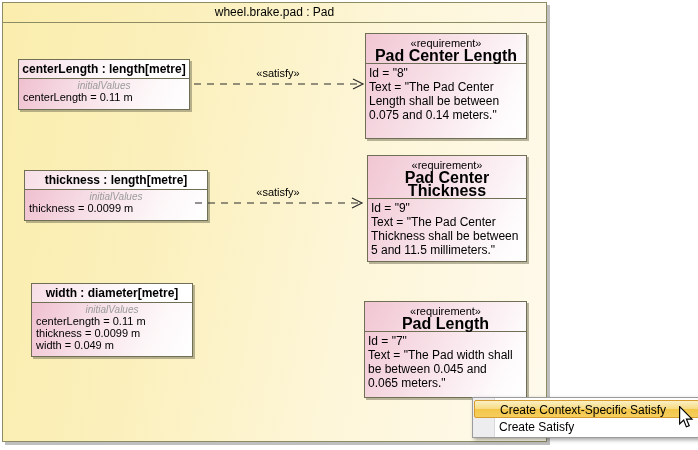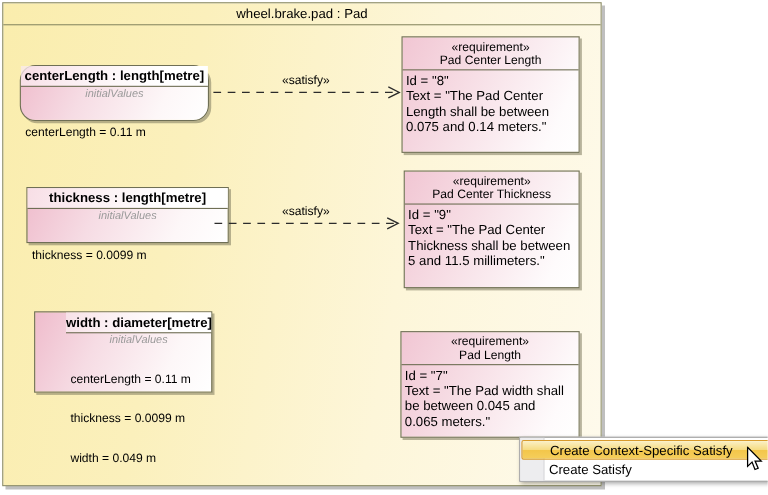--- a/index.html
+++ b/index.html
@@ -28,31 +28,31 @@
   }
   .vblock-header{
     height:18px;line-height:18px;border-bottom:1px solid #6F6F55;
     font-weight:bold;font-size:12px;text-align:center;white-space:nowrap;
     background:linear-gradient(105deg,rgba(250,233,238,.75),#FFFFFF 75%);
   }
   .vblock-body{padding:1px 4px 0 4px;}
   .iv-label{
     text-align:center;font-style:italic;font-size:10px;line-height:11px;color:#9A9A9A;
   }
-  .val-line{font-size:11px;line-height:12px;white-space:nowrap;margin-top:24px;}
+  .val-line{font-size:11px;line-height:12px;white-space:nowrap;}
   
   .req{
     position:absolute;box-sizing:border-box;
     border:1px solid #6F6F55;
     background:linear-gradient(115deg,#F1C6D3 0%,#F7DFE6 40%,#FEFBFC 85%,#FFFFFF 100%);
     box-shadow:2px 2px 0 rgba(125,122,95,.55);
   }
   .req-header{padding:3px 2px 1px 2px;border-bottom:1px solid #6F6F55;text-align:center;}
   .req-stereo{font-size:11px;line-height:12px;}
-  .req-name{font-size:11px;line-height:13px;font-weight:normal;}
+  .req-name{font-size:16px;line-height:13px;font-weight:bold;}
   .req-body{padding:2px 3px;}
   .req-line{font-size:12px;line-height:14px;white-space:nowrap;}
   
   .conn-svg{position:absolute;left:0;top:0;pointer-events:none;}
   .conn-label{
     position:absolute;width:90px;text-align:center;font-size:11px;line-height:13px;
   }
   
   .menu{
     position:absolute;left:472px;top:397px;width:240px;height:41px;
@@ -78,37 +78,37 @@
 <body>
 
 <div class="canvas">
 
   <div class="frame">
     <div class="frame-title">
       <span>wheel.brake.pad : Pad</span>
     </div>
   </div>
 
-  <div class="vblock" style="left:18px;top:59px;width:172px;height:51px;border-radius:14px;">
+  <div class="vblock" style="left:18px;top:59px;width:172px;height:51px;">
     <div class="vblock-header">centerLength : length[metre]</div>
     <div class="vblock-body">
       <div class="iv-label">initialValues</div>
       <div class="val-line">centerLength = 0.11 m</div>
     </div>
   </div>
 
   <div class="vblock" style="left:24px;top:170px;width:184px;height:51px;">
     <div class="vblock-header">thickness : length[metre]</div>
     <div class="vblock-body">
       <div class="iv-label">initialValues</div>
       <div class="val-line">thickness = 0.0099 m</div>
     </div>
   </div>
 
-  <div class="vblock" style="left:31px;top:283px;width:162px;height:74px;padding-left:28px;">
+  <div class="vblock" style="left:31px;top:283px;width:162px;height:74px;">
     <div class="vblock-header">width : diameter[metre]</div>
     <div class="vblock-body">
       <div class="iv-label">initialValues</div>
       <div class="val-line">centerLength = 0.11 m</div>
       <div class="val-line">thickness = 0.0099 m</div>
       <div class="val-line">width = 0.049 m</div>
     </div>
   </div>
 
   <div class="req" style="left:365px;top:33px;width:162px;height:106px;">

